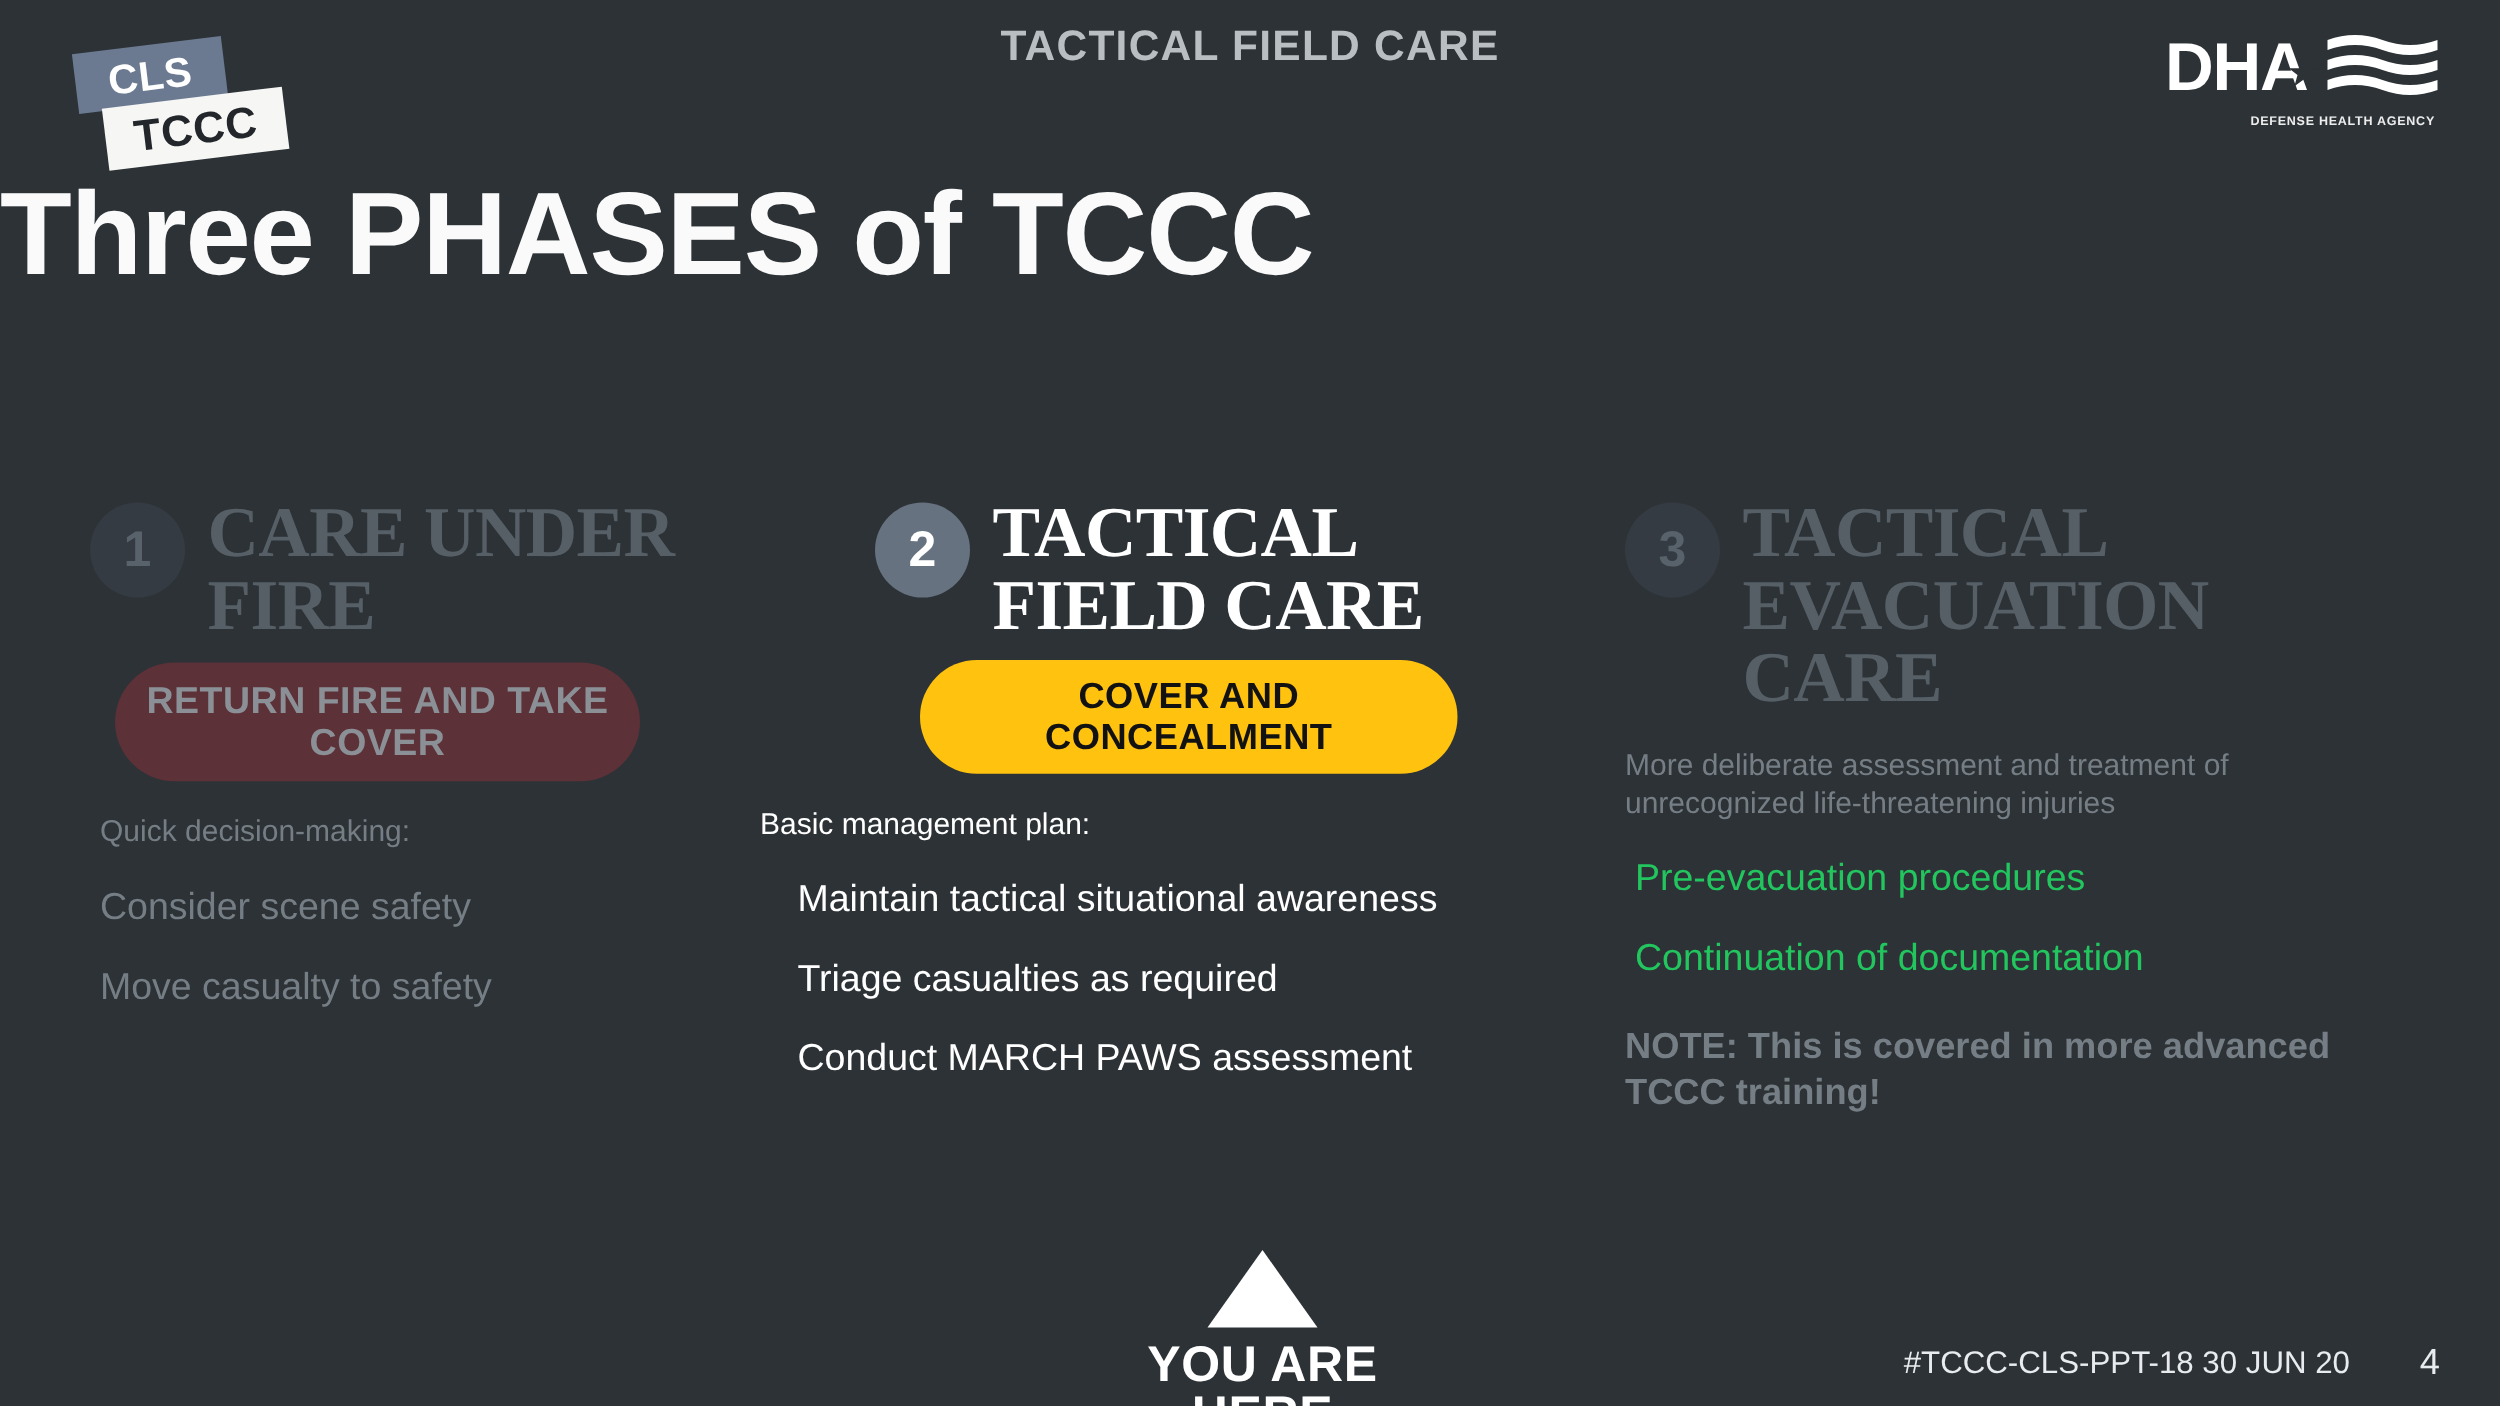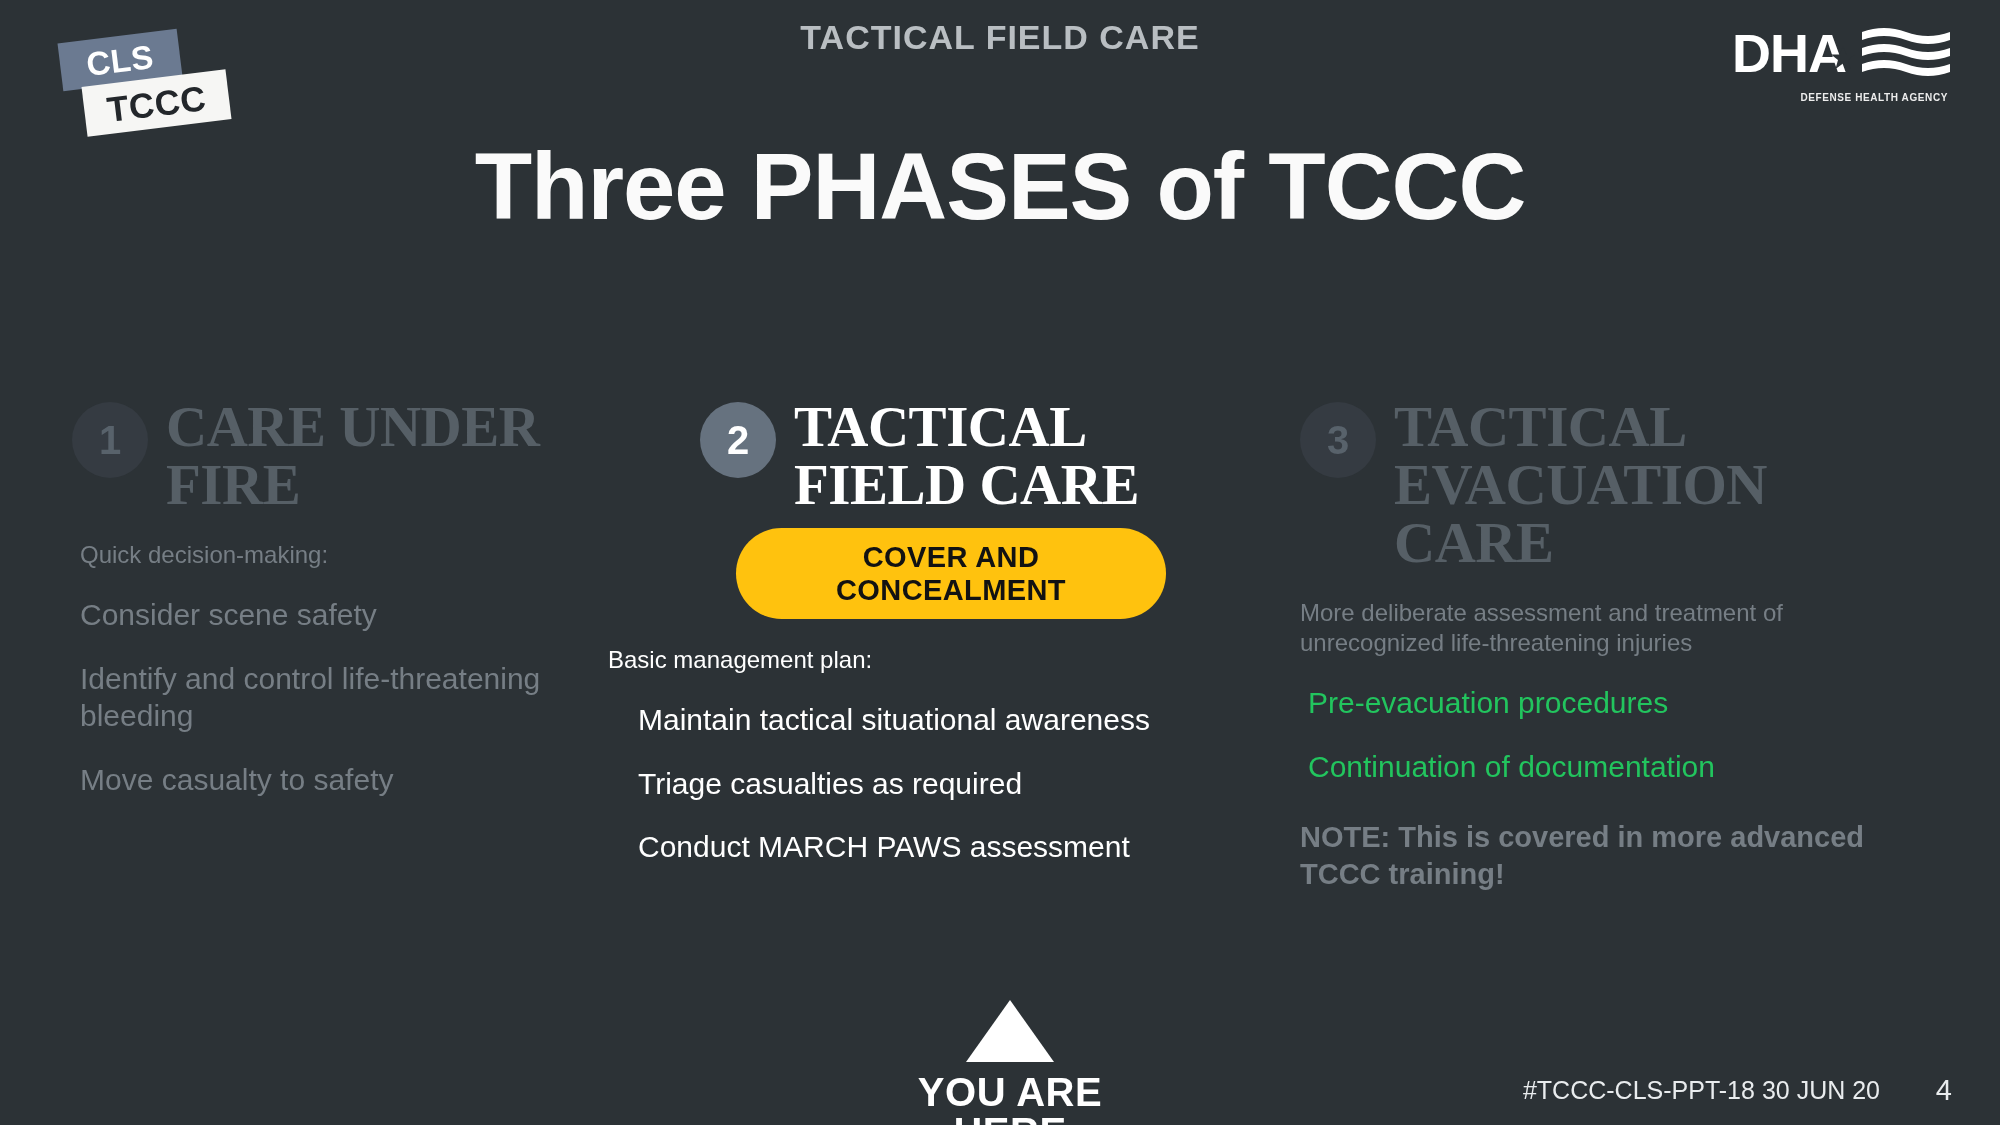--- a/index.html
+++ b/index.html
@@ -38,21 +38,21 @@
     text-align:right;color:#EDEDED;font-size:10px;font-weight:bold;
     letter-spacing:0.6px;margin-top:2px;padding-right:4px;
   }
 
   
   .eyebrow{
     position:absolute;left:0;right:0;top:18px;text-align:center;
     color:#B9BEC2;font-size:34px;font-weight:bold;letter-spacing:1px;
   }
   .deck-title{
-    position:absolute;left:0;right:0;top:140px;text-align:center;
+    position:absolute;left:0;right:0;top:140px;
     color:#FAFAFA;font-size:94px;font-weight:bold;letter-spacing:-1px;
     line-height:1;
   }
 
   
   .columns{position:absolute;left:0;top:398px;width:2000px;height:660px;}
   .col{position:absolute;top:0;}
   .col-1{left:72px;width:580px;}
   .col-2{left:700px;width:560px;}
   .col-3{left:1300px;width:600px;}
@@ -171,29 +171,26 @@
   <div class="eyebrow">TACTICAL FIELD CARE</div>
   <div class="deck-title">Three PHASES of TCCC</div>
 
   <div class="columns">
 
     <div class="col col-1 dim">
       <div class="head-row">
         <div class="num-circle">1</div>
         <div class="phase-title">CARE UNDER FIRE</div>
       </div>
+      <div class="pill pill-return">RETURN FIRE AND TAKE COVER</div>
       <div class="lead">Quick decision-making:</div>
       <ul class="bullets">
         <li>
           <span class="marker"></span>
           <span class="btext">Consider scene safety</span>
-        </li>
-        <li>
-          <span class="marker"></span>
-          <span class="btext">Identify and control life-threatening bleeding</span>
         </li>
         <li>
           <span class="marker"></span>
           <span class="btext">Move casualty to safety</span>
         </li>
       </ul>
     </div>
 
     <div class="col col-2 active">
       <div class="head-row">

